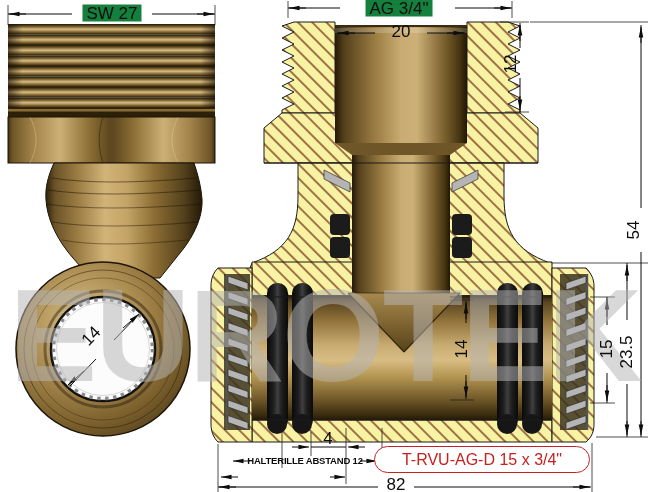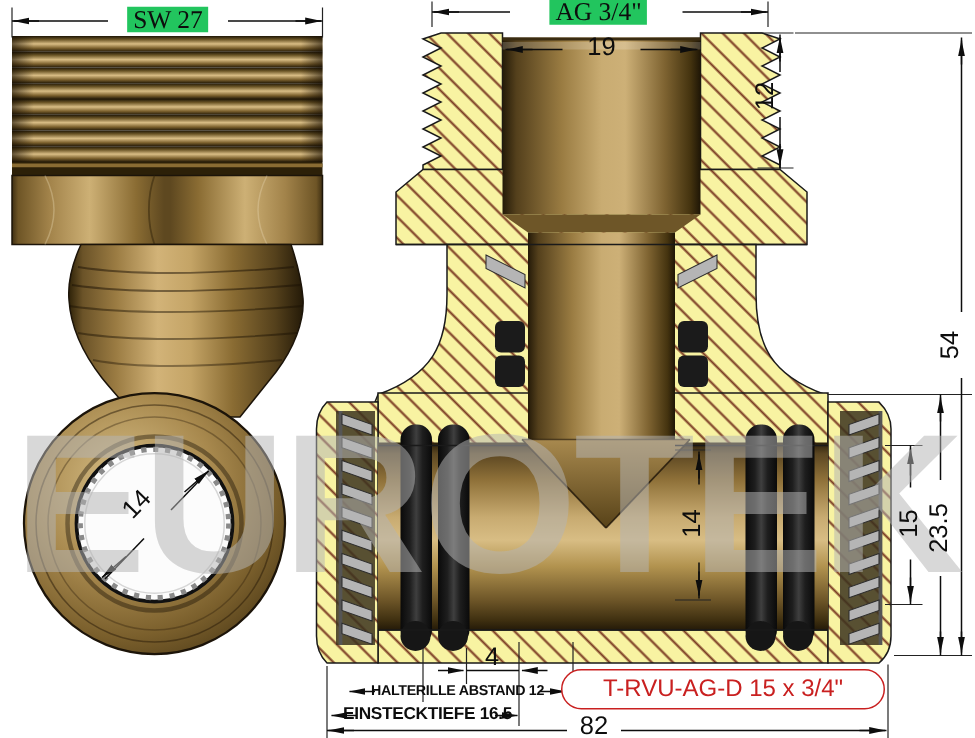--- a/index.html
+++ b/index.html
@@ -4,21 +4,21 @@
 <style>
   html,body{margin:0;padding:0;background:#fff;}
   #stage{position:relative;width:650px;height:492px;background:#fff;overflow:hidden;
          font-family:"Liberation Sans",sans-serif;}
   #drawing{position:absolute;left:0;top:0;}
   .lbl{position:absolute;transform:translate(-50%,-50%);font:16px "Liberation Sans",sans-serif;
        color:#0d0d0d;white-space:nowrap;line-height:1;z-index:30;}
   .big{font-size:17px;}
   .rot{transform:translate(-50%,-50%) rotate(-90deg);}
   .rot45{transform:translate(-50%,-50%) rotate(-46deg);}
-  .bgw{background:#22c55e;padding:0 4px;font-family:Liberation Serif, serif;}
+  .bgw{background:#15803d;padding:0 4px;}
   .sm9{font-size:9.5px;font-weight:bold;letter-spacing:-0.2px;}
   .sm11{font-size:11.5px;font-weight:bold;letter-spacing:-0.2px;}
   .watermark{position:absolute;left:-6px;top:260px;width:662px;height:150px;overflow:hidden;
        font:bold 132px "Liberation Sans",sans-serif;letter-spacing:-2px;color:#b5b5b5;
        opacity:0.52;z-index:20;text-align:center;pointer-events:none;}
   .code-box{position:absolute;left:374px;top:446px;width:214px;height:25px;border:1.6px solid #c92020;
        border-radius:14px;background:#fff;display:flex;align-items:center;justify-content:center;
        color:#c92020;font:16px "Liberation Sans",sans-serif;z-index:32;}
 </style>
 </head>
@@ -298,29 +298,28 @@
       <line x1="236" y1="487" x2="219" y2="487" marker-end="url(#arw)"></line>
       <line x1="573" y1="487" x2="590" y2="487" marker-end="url(#arw)"></line>
     </g>
   </g>
 </svg>
 
 <div class="watermark">EUROTEK</div>
 
 <div class="lbl big bgw" style="left:112px;top:13px;">SW 27</div>
 <div class="lbl big bgw" style="left:399px;top:8px;">AG 3/4"</div>
-<div class="lbl big" style="left:401px;top:31px;">19</div>
+<div class="lbl big" style="left:401px;top:31px;">20</div>
 <div class="lbl big rot" style="left:510px;top:64px;">12</div>
 <div class="lbl big rot" style="left:633px;top:230px;">54</div>
 <div class="lbl big rot" style="left:606px;top:349px;">15</div>
 <div class="lbl big rot" style="left:626px;top:352px;">23.5</div>
 <div class="lbl big rot" style="left:461px;top:349px;">14</div>
 <div class="lbl big rot45" style="left:91px;top:336px;">14</div>
 <div class="lbl big" style="left:328px;top:438px;">4</div>
 <div class="lbl sm9" style="left:305px;top:461px;">HALTERILLE ABSTAND 12</div>
-<div class="lbl sm11" style="left:285px;top:477px;">EINSTECKTIEFE 16.5</div>
 <div class="lbl big" style="left:396px;top:484px;">82</div>
 
 <div class="code-box">
   <span>T-RVU-AG-D 15 x 3/4"</span>
 </div>
 
 </div>
 
 </body></html>

